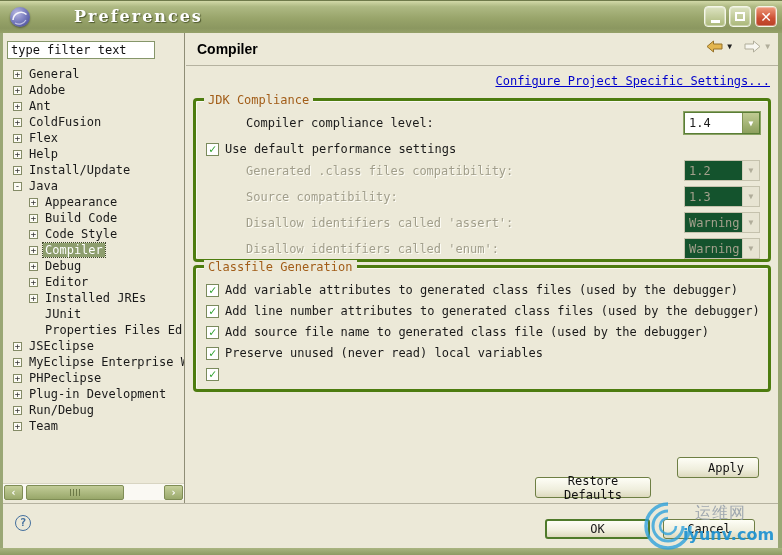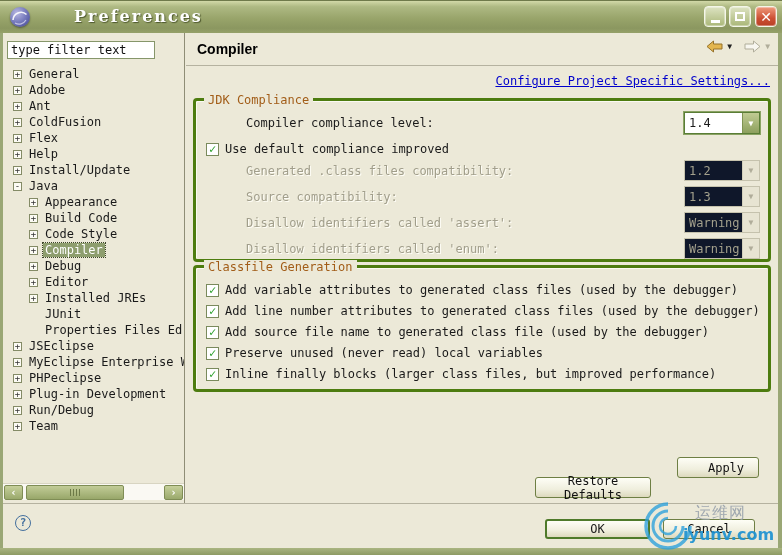--- a/index.html
+++ b/index.html
@@ -69,21 +69,21 @@
   .g-jdk{top:65px;height:164px;}
   .g-class{top:232px;height:127px;}
   .form-row{position:absolute;left:10px;right:8px;height:22px;}
   .form-label{position:absolute;left:0;top:4px;margin-left:40px;}
   .form-row.disabled .form-label{color:#a19e8b;text-shadow:1px 1px 0 #fefdf6;}
   .combo{position:absolute;right:0;top:0;width:76px;height:22px;background:#fff;
     border:1px solid #5a7d36;box-shadow:0 0 0 1px #8aa363;display:flex;align-items:center;}
   .combo .val{flex:1;padding-left:4px;}
   .combo .arrow{width:17px;height:100%;display:flex;align-items:center;justify-content:center;
     background:linear-gradient(180deg,#c0cb92,#8da05e);border-left:1px solid #7f9352;color:#fff;font-size:8px;}
-  .combo.disabled{background:#0f172a;border:1px solid #c5c2ad;box-shadow:none;color:#a3a08c;height:21px;justify-content:center;}
+  .combo.disabled{background:#14532d;border:1px solid #c5c2ad;box-shadow:none;color:#a3a08c;height:21px;justify-content:center;}
   .combo.disabled .arrow{background:#e7e4d2;border-left:1px solid #d3d0bc;color:#b0ad9a;}
   .checkrow{position:absolute;left:10px;right:6px;height:18px;display:flex;align-items:center;white-space:nowrap;}
   .cb{width:13px;height:13px;min-width:13px;background:#fff;border:1px solid #7a8a5c;margin-right:6px;
     color:#2ca02c;font-weight:bold;font-size:12px;line-height:11px;text-align:center;}
   
   .xpbtn{position:absolute;height:21px;border:1px solid #6e7f44;border-radius:3px;
     background:linear-gradient(180deg,#fefef6,#efeedd 60%,#dcd9bd);
     font-family:"DejaVu Sans Mono",monospace;font-size:12px;text-align:center;color:#111;
     display:flex;align-items:center;justify-content:center;cursor:pointer;}
   .btn-restore{left:349px;top:444px;width:116px;}
@@ -264,21 +264,21 @@
       <div class="form-row" style="top:11px;">
         <span class="form-label">Compiler compliance level:</span>
         <div class="combo">
           <span class="val">1.4</span>
           <span class="arrow">▼</span>
         </div>
       </div>
 
       <div class="checkrow" style="top:39px;">
         <span class="cb">✓</span>
-        <span>Use default compliance improved</span>
+        <span>Use default performance settings</span>
       </div>
 
       <div>
           <div class="form-row disabled" style="top: 59px;">
             <span class="form-label">Generated .class files compatibility:</span>
             <div class="combo disabled">
               <span class="val">1.2</span>
               <span class="arrow">▼</span>
             </div>
           </div>
@@ -320,21 +320,20 @@
           <div class="checkrow" style="top: 55px;">
             <span class="cb">✓</span>
             <span>Add source file name to generated class file (used by the debugger)</span>
           </div>
           <div class="checkrow" style="top: 76px;">
             <span class="cb">✓</span>
             <span>Preserve unused (never read) local variables</span>
           </div>
           <div class="checkrow" style="top: 97px;">
             <span class="cb">✓</span>
-            <span>Inline finally blocks (larger class files, but improved performance)</span>
           </div>
         </div>
     </div>
 
     <div class="xpbtn btn-restore">Restore Defaults</div>
     <div class="xpbtn btn-apply">Apply</div>
   </div>
 
   <div class="footer">
     <div class="help-icon">?</div>

